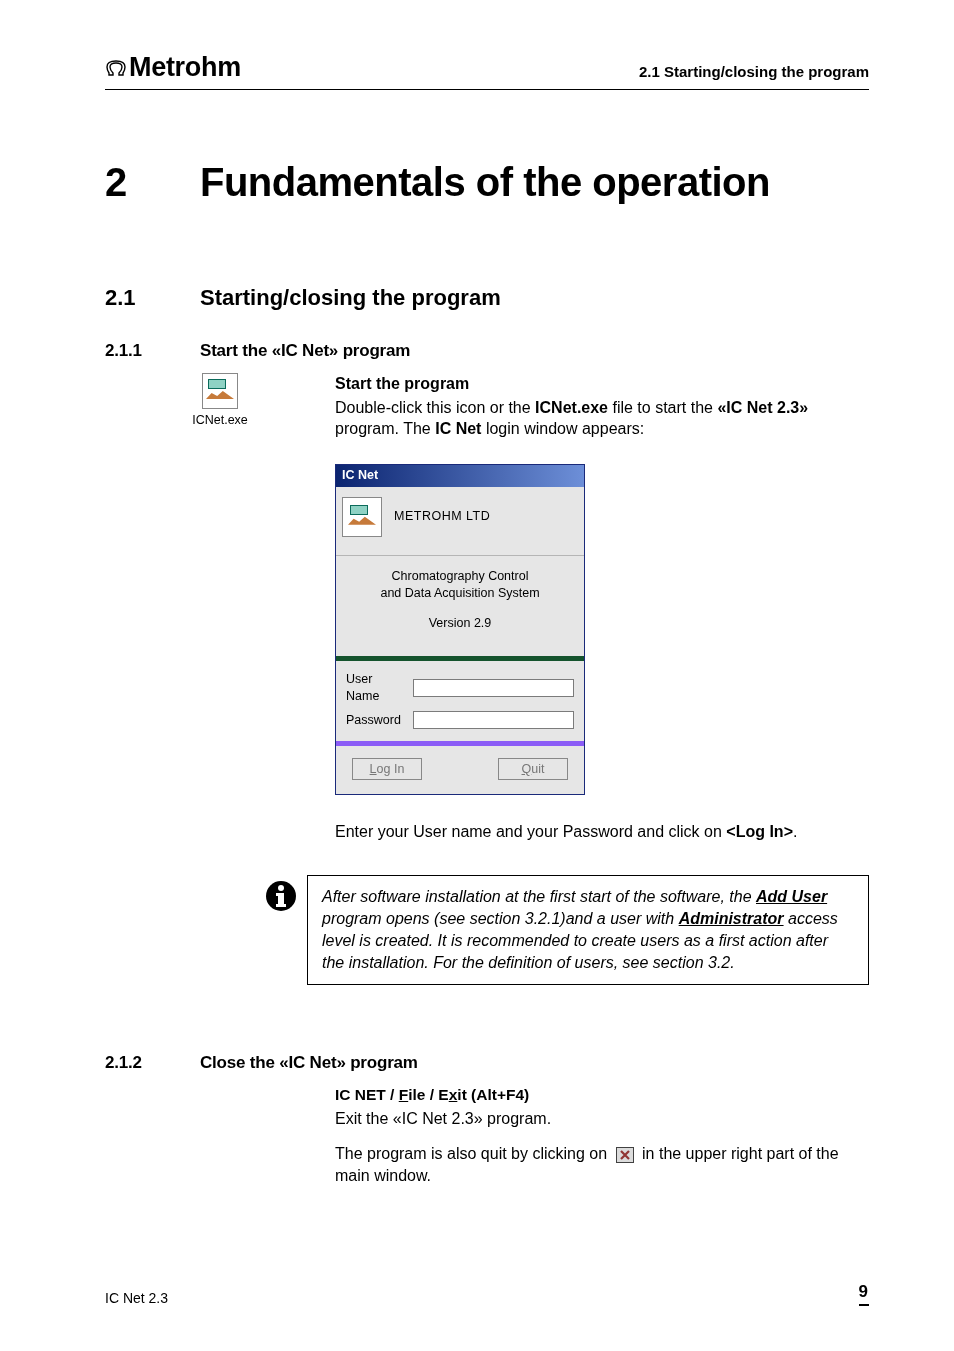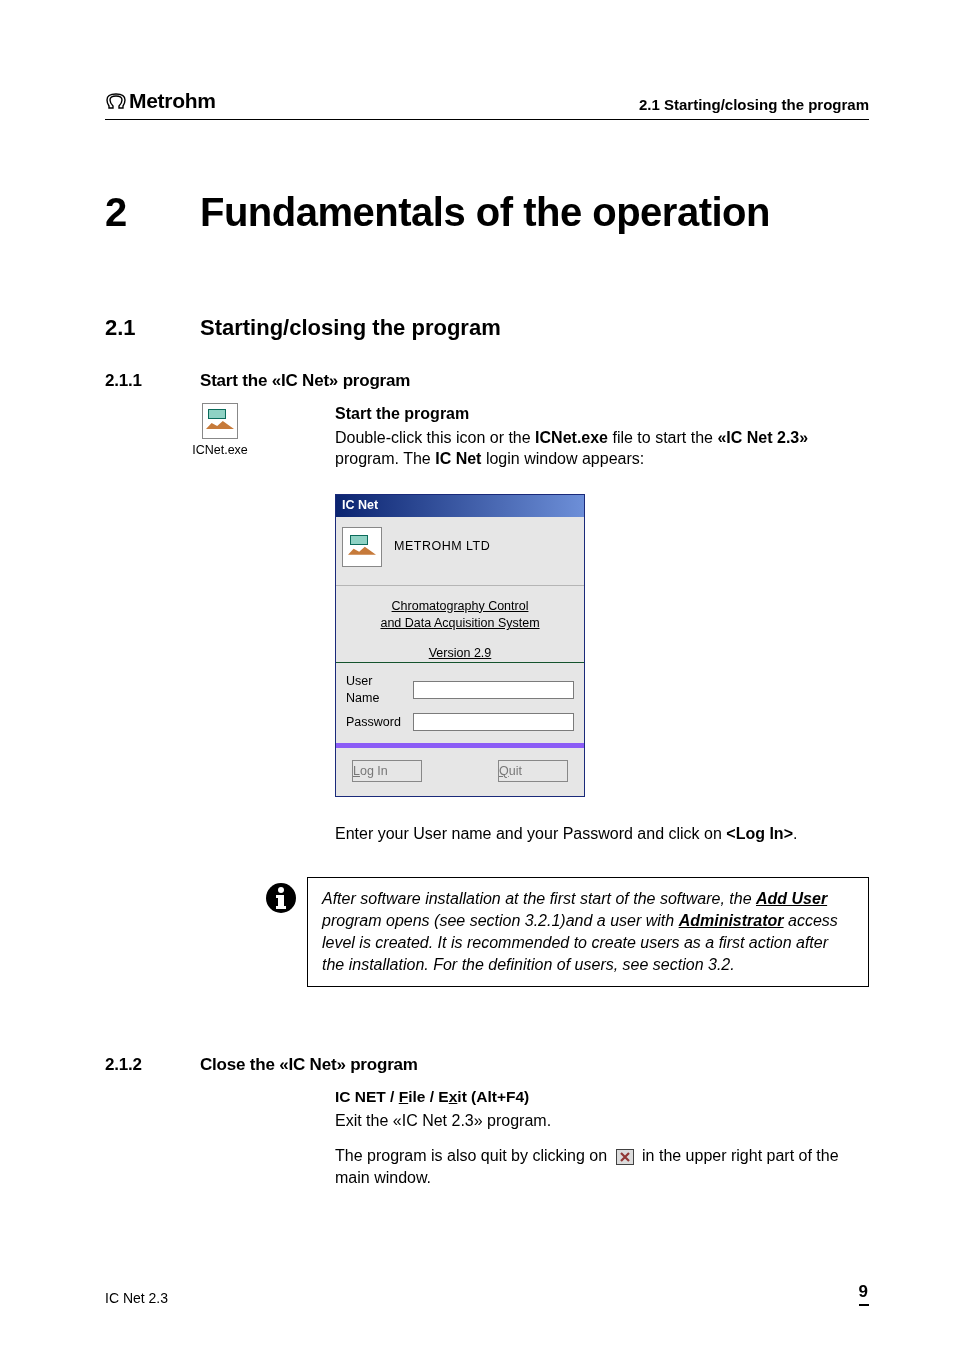--- a/index.html
+++ b/index.html
@@ -15,26 +15,25 @@
     }
     .top-bar {
       display: flex;
       justify-content: space-between;
       align-items: baseline;
       font-size: 15px;
     }
     .brand {
       font-family: Arial, sans-serif;
       font-weight: 900;
-      font-size: 21px;
+      font-size: 27px;
       letter-spacing: -0.3px;
       display: flex;
       align-items: center;
       gap: 2px;
-      margin-top: 37px;
     }
     .brand-icon svg { display: block; }
     .header-section {
       font-weight: 700;
       font-size: 15px;
     }
     .top-rule {
       border: none;
       border-top: 1.5px solid #000;
       margin: 6px 0 70px 0;
@@ -150,25 +149,24 @@
       border: 1px solid #888;
       background:#fff;
       display:flex; align-items:center; justify-content:center;
       flex-shrink:0;
     }
     .login-top .company {
       flex:1; 
       letter-spacing: 0.5px;
     }
     .login-mid {
-      border-bottom: 1px solid #14532d;
-      padding: 12px 6px 0 6px;
+      border-bottom: 5px solid #14532d;
+      padding: 12px 6px 24px 6px;
       text-align: center;
       line-height: 1.4;
-      text-decoration: underline;
     }
     .login-fields {
       border-bottom: 5px solid #8b5cf6;
       padding: 10px 10px 12px 10px;
     }
     .field-row {
       display:flex; align-items:center; gap:8px;
       margin-bottom:6px;
     }
     .field-row:last-child{margin-bottom:0;}
@@ -187,21 +185,21 @@
       padding: 12px 16px 14px 16px;
       display:flex; justify-content:space-between;
     }
     .win-btn {
       width: 70px; height: 22px;
       border: 1px solid #888;
       background: #e6e6e6;
       color: #777;
       font-size: 12.5px;
       font-family: inherit;
-      text-align:left;
+      text-align:center;
       line-height:20px;
       cursor: default;
     }
     .win-btn .u { text-decoration: underline; }
     .after-login {
       margin: 26px 0 22px 0;
       font-size: 16px;
     }
     .note-row {
       display:flex;

